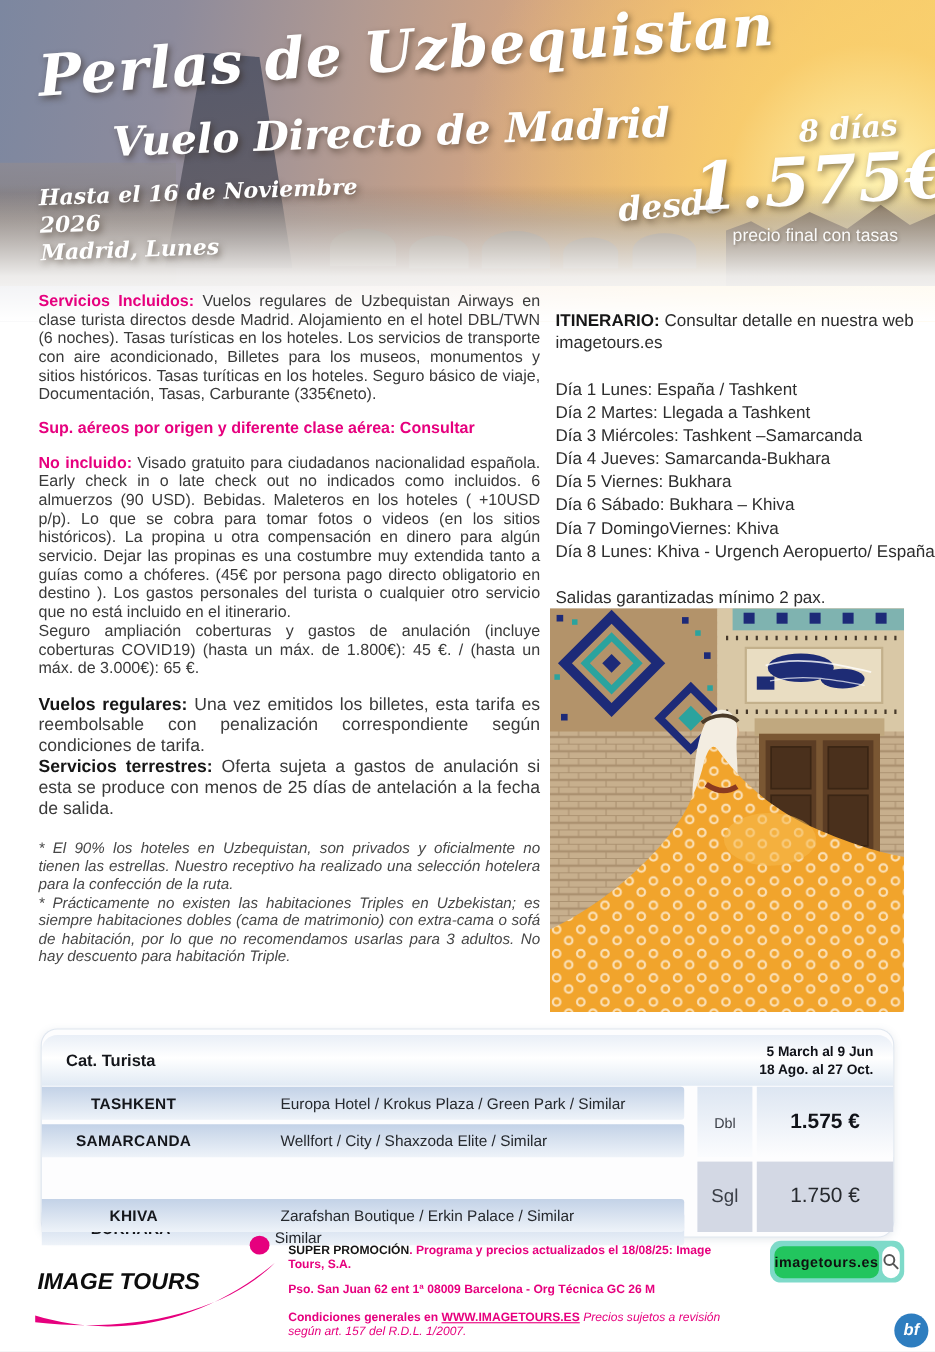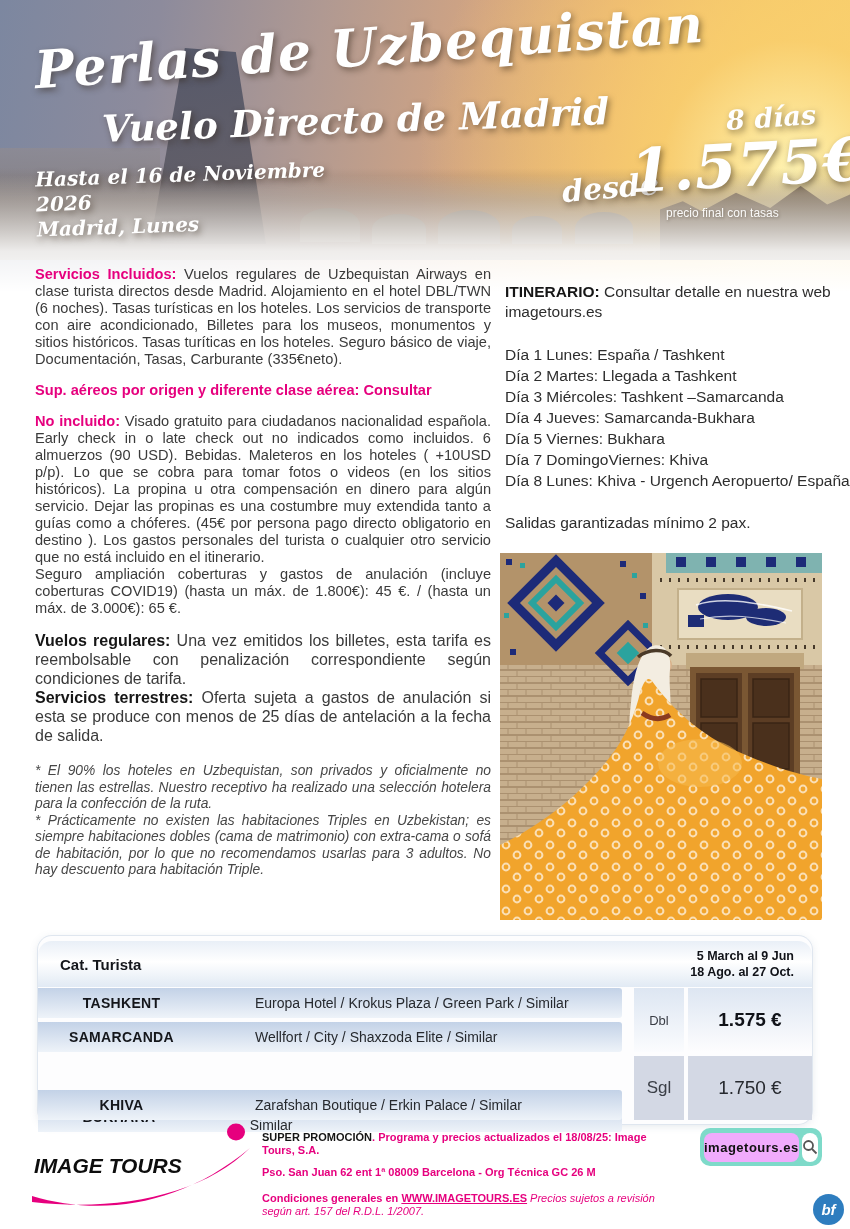--- a/index.html
+++ b/index.html
@@ -27,21 +27,21 @@
       clip-path:polygon(0 40%,12% 30%,22% 42%,40% 20%,58% 38%,74% 12%,88% 34%,100% 22%,100% 100%,0 100%);}
   .hero-fade{position:absolute;inset:0;background:linear-gradient(to bottom,rgba(255,255,255,0) 60%,rgba(255,255,255,.88) 86%,#fff 100%);}
   .script{position:absolute;font-family:"DejaVu Serif",serif;font-style:italic;font-weight:bold;color:#fff;
       text-shadow:2px 3px 6px rgba(45,32,18,.5);white-space:nowrap;}
   .h-title{left:34px;top:16px;font-size:52px;transform:rotate(-4deg);letter-spacing:1px;}
   .h-sub{left:102px;top:98px;font-size:37px;transform:rotate(-2deg);}
   .h-valid{left:36px;top:162px;font-size:20px;line-height:25px;transform:rotate(-2deg);white-space:normal;width:320px;}
   .h-days{left:726px;top:102px;font-size:27px;transform:rotate(-4deg);}
   .h-desde{left:562px;top:170px;font-size:30px;transform:rotate(-5deg);}
   .h-price{left:630px;top:130px;font-size:60px;transform:rotate(-3deg);letter-spacing:1px;}
-  .h-pricenote{left:666px;top:206px;font-size:12px;font-family:"Liberation Sans",sans-serif;font-style:normal;
+  .h-pricenote{left:666px;top:206px;font-size:16px;font-family:"Liberation Sans",sans-serif;font-style:normal;
       font-weight:normal;color:rgba(255,255,255,.95);text-shadow:1px 1px 3px rgba(45,32,18,.4);}
 
   
   .col-left{position:absolute;left:35px;top:266px;width:456px;font-size:14.6px;line-height:17px;
       color:#3a3a3a;text-align:justify;}
   .col-left p{margin:0 0 14px 0;}
   .col-left p.tight{margin:0;}
   .magenta-b{color:#e6007e;font-weight:bold;}
   .black-b{font-weight:bold;color:#161616;}
   .bigtxt{font-size:16px;line-height:19px;}
@@ -85,21 +85,21 @@
   .f-text{position:absolute;left:262px;top:1131px;width:398px;font-size:11px;}
   .f-line{margin:0 0 9px 0;line-height:13px;}
   .f-black-b{font-weight:bold;color:#141414;}
   .f-mag{color:#e6007e;font-weight:bold;}
   .f-mag-i{color:#e6007e;font-style:italic;}
   .f-url{color:#e6007e;font-weight:bold;text-decoration:underline;cursor:pointer;}
   .f-cond{margin-top:13px;}
   .f-legal{margin:0;font-size:10px;line-height:13.5px;color:#e6007e;font-style:italic;}
   .search{position:absolute;left:700px;top:1128px;width:122px;height:38px;background:#7edac9;border-radius:10px;
       display:flex;align-items:center;padding:0 4px;gap:3px;box-sizing:border-box;cursor:pointer;}
-  .search-pill{background:#f0abfc;border-radius:8px;height:29px;flex:1;display:flex;align-items:center;
+  .search-pill{background:#22c55e;border-radius:8px;height:29px;flex:1;display:flex;align-items:center;
       justify-content:center;font-weight:bold;font-size:13px;color:#101010;letter-spacing:.5px;}
   .search-btn{width:29px;height:29px;background:#fff;border-radius:8px;display:flex;align-items:center;justify-content:center;}
   .bf{position:absolute;left:813px;top:1194px;width:31px;height:31px;border-radius:50%;background:#2e7dbf;
       color:#fff;display:flex;align-items:center;justify-content:center;font-weight:bold;font-style:italic;font-size:15px;}
 </style>
 </head>
 <body>
 
 <div class="page">
 
@@ -146,20 +146,21 @@
   </div>
 
   <div class="col-right">
     <p class="itin-head"><span class="black-b">ITINERARIO:</span><span> Consultar detalle en nuestra web imagetours.es</span></p>
     <div class="itin-days">
       <div>Día 1 Lunes: España / Tashkent</div>
       <div>Día 2 Martes: Llegada a Tashkent</div>
       <div>Día 3 Miércoles: Tashkent –Samarcanda</div>
       <div>Día 4 Jueves: Samarcanda-Bukhara</div>
       <div>Día 5 Viernes: Bukhara</div>
+      <div>Día 6 Sábado: Bukhara – Khiva</div>
       <div>Día 7 DomingoViernes: Khiva</div>
       <div>Día 8 Lunes: Khiva - Urgench Aeropuerto/ España</div>
     </div>
     <div class="itin-note">Salidas garantizadas mínimo 2 pax.</div>
   </div>
 
   <div class="photo">
     <svg width="322" height="367" viewBox="0 0 322 367" xmlns="http://www.w3.org/2000/svg">
       <defs>
         <pattern id="bricks" width="34" height="13" patternUnits="userSpaceOnUse">

